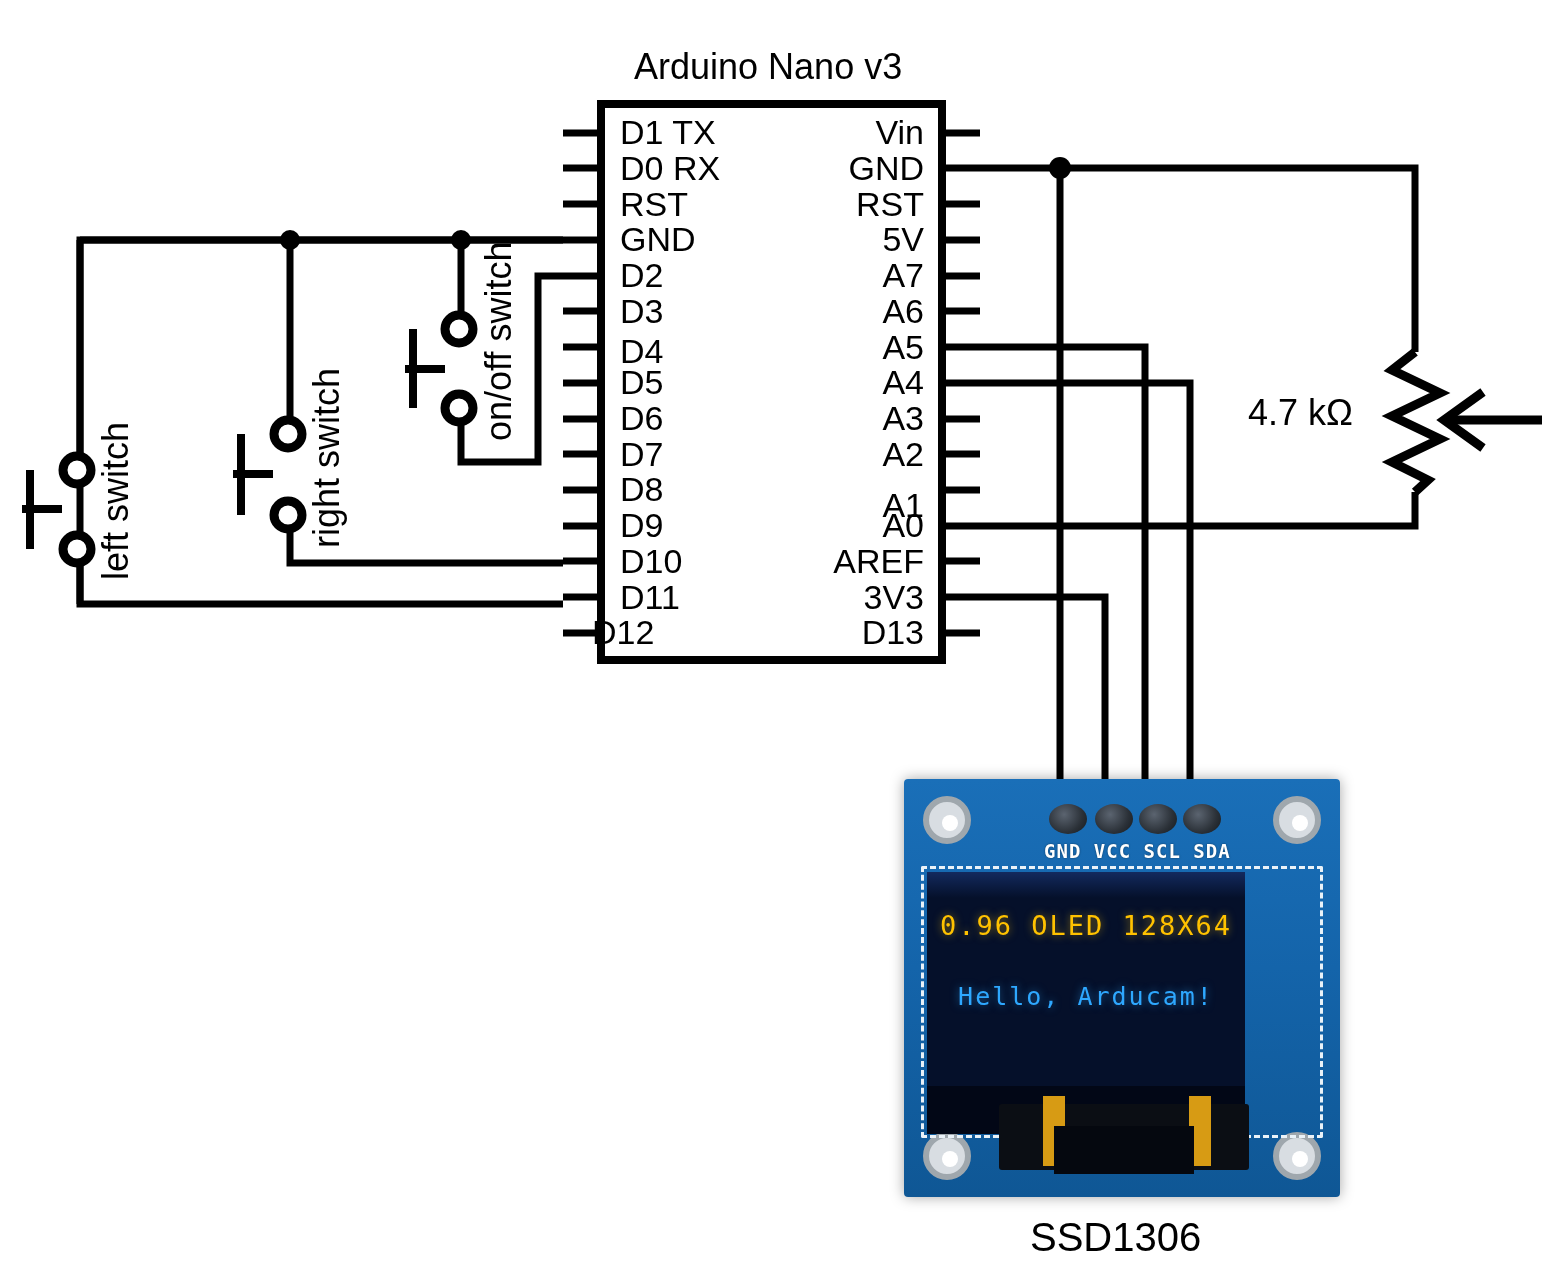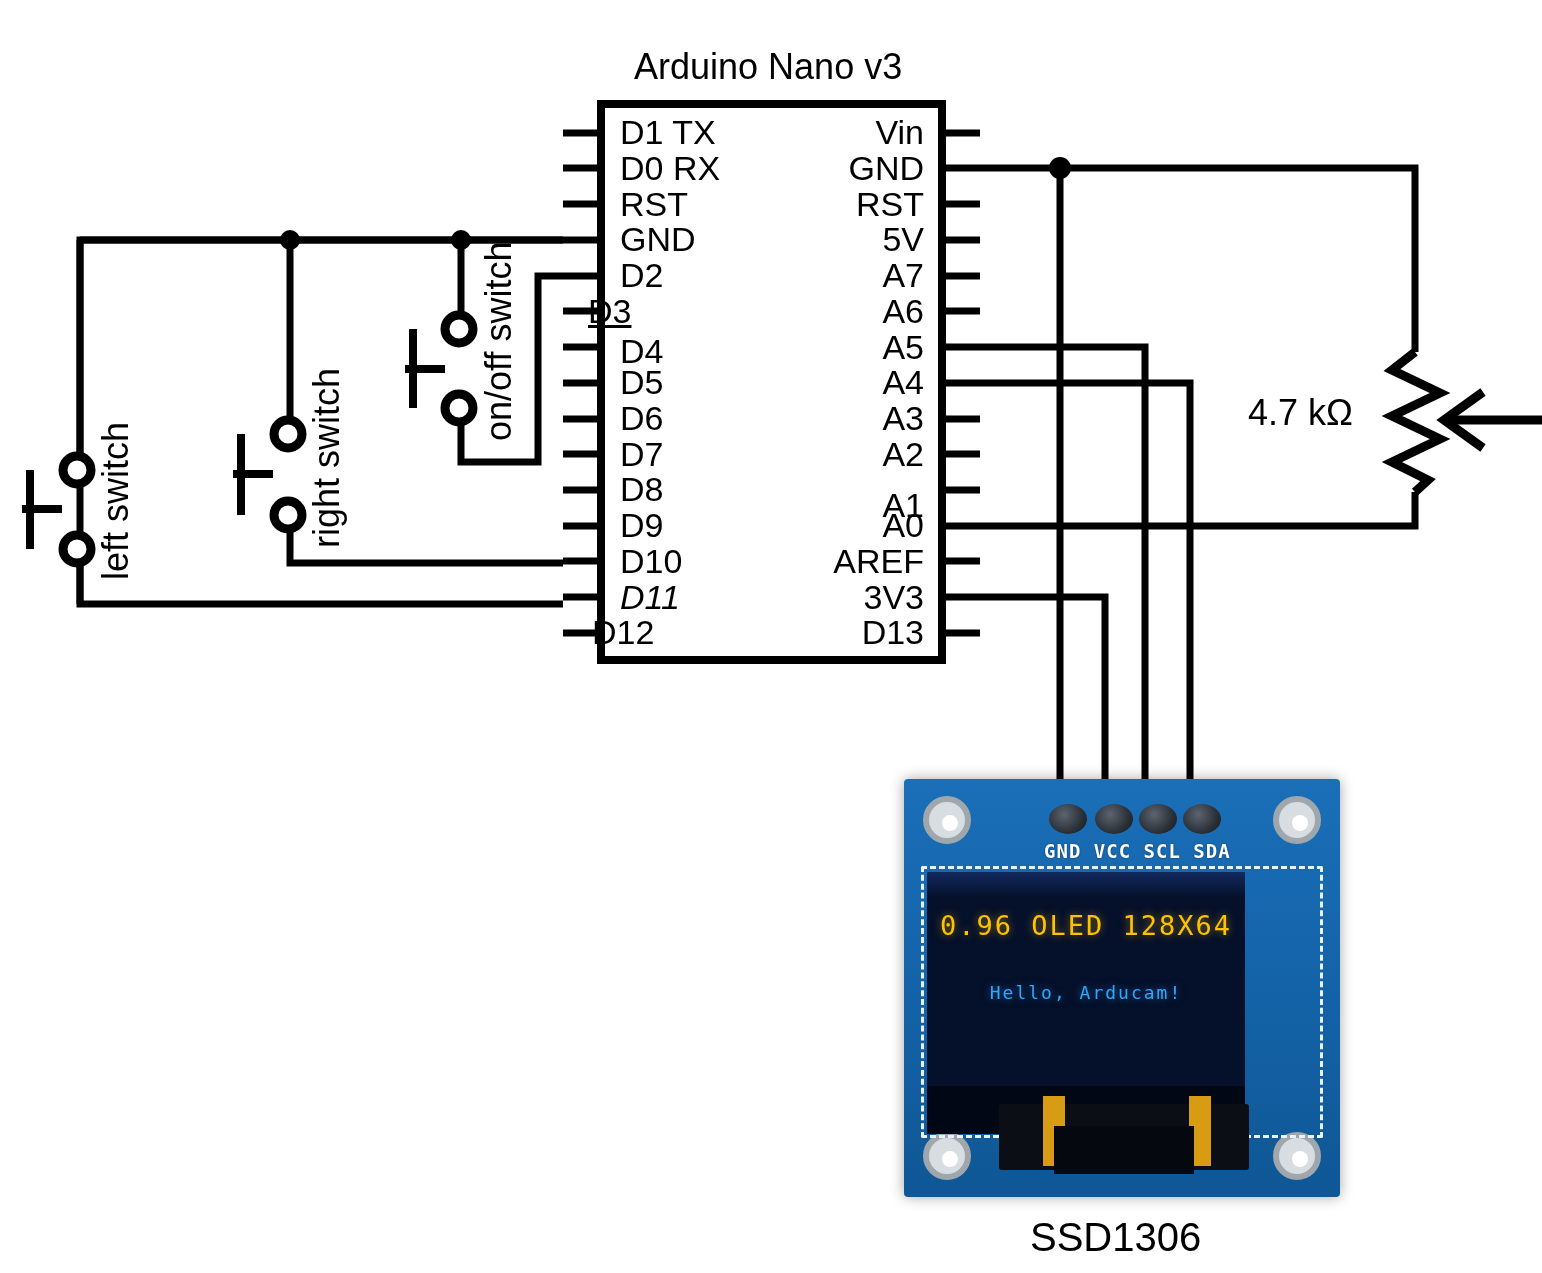--- a/index.html
+++ b/index.html
@@ -126,29 +126,29 @@
   </svg>
 
   <div class="txt title" style="left:634px;top:46px;">Arduino Nano v3</div>
 
   <div>
     <div class="txt pinlbl" style="left:620px;top:113px;">D1 TX</div>
     <div class="txt pinlbl" style="left:620px;top:149px;">D0 RX</div>
     <div class="txt pinlbl" style="left:620px;top:185px;">RST</div>
     <div class="txt pinlbl" style="left:620px;top:220px;">GND</div>
     <div class="txt pinlbl" style="left:620px;top:256px;">D2</div>
-    <div class="txt pinlbl" style="left:588px;top:292px;text-decoration:underline;">D3</div>
+    <div class="txt pinlbl" style="left:620px;top:292px;">D3</div>
     <div class="txt pinlbl" style="left:620px;top:332px;">D4</div>
     <div class="txt pinlbl" style="left:620px;top:363px;">D5</div>
     <div class="txt pinlbl" style="left:620px;top:399px;">D6</div>
     <div class="txt pinlbl" style="left:620px;top:435px;">D7</div>
     <div class="txt pinlbl" style="left:620px;top:470px;">D8</div>
     <div class="txt pinlbl" style="left:620px;top:506px;">D9</div>
     <div class="txt pinlbl" style="left:620px;top:542px;">D10</div>
-    <div class="txt pinlbl" style="left:620px;top:578px;font-style:italic;">D11</div>
+    <div class="txt pinlbl" style="left:620px;top:578px;">D11</div>
     <div class="txt pinlbl" style="left:592px;top:613px;">D12</div>
   </div>
 
   <div>
     <div class="txt pinlbl" style="right:618px;top:113px;margin-left:38px;">Vin</div>
     <div class="txt pinlbl" style="right:618px;top:149px;">GND</div>
     <div class="txt pinlbl" style="right:618px;top:185px;">RST</div>
     <div class="txt pinlbl" style="right:618px;top:220px;">5V</div>
     <div class="txt pinlbl" style="right:618px;top:256px;">A7</div>
     <div class="txt pinlbl" style="right:618px;top:292px;">A6</div>
@@ -209,21 +209,21 @@
 
     <div style="position:absolute;left:28px;top:98px;width:318px;height:262px;
                 background:#05102a;overflow:hidden;">
       <div style="position:absolute;left:0;top:0;width:100%;height:26px;
                   background:linear-gradient(180deg,#16306b 0%,#05102a 100%);opacity:.8;"></div>
 
       <div class="mono" style="position:absolute;left:0;width:100%;top:38px;text-align:center;
                   font-size:27px;letter-spacing:2px;color:#ffc200;text-shadow:0 0 8px rgba(255,194,0,.55);">0.96 OLED 128X64</div>
 
       <div class="mono" style="position:absolute;left:0;width:100%;top:110px;text-align:center;
-                  font-size:18px;letter-spacing:2px;color:#2ea8ff;text-shadow:0 0 8px rgba(46,168,255,.55);">Hello, Arducam!</div>
+                  font-size:25px;letter-spacing:2px;color:#2ea8ff;text-shadow:0 0 8px rgba(46,168,255,.55);">Hello, Arducam!</div>
 
 
       <div style="position:absolute;left:0;bottom:0;width:100%;height:48px;background:#020716;"></div>
     </div>
 
     <div style="position:absolute;left:100px;top:330px;width:250px;height:66px;background:#0b0e14;
                 border-radius:3px;"></div>
     <div style="position:absolute;left:144px;top:322px;width:22px;height:70px;background:#d79b14;"></div>
     <div style="position:absolute;left:290px;top:322px;width:22px;height:70px;background:#d79b14;"></div>
     <div style="position:absolute;left:155px;top:352px;width:140px;height:48px;background:#05080f;"></div>

